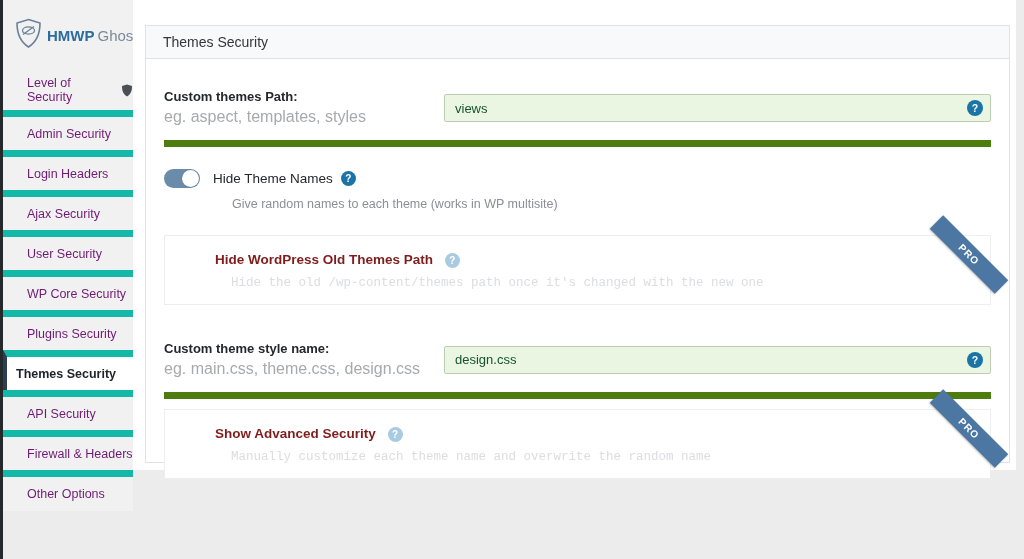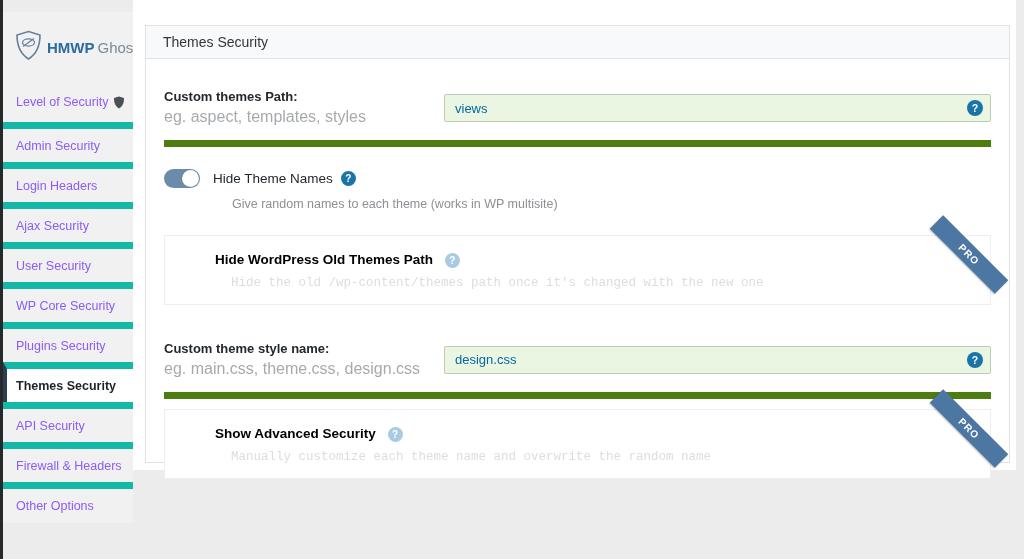--- a/index.html
+++ b/index.html
@@ -9,31 +9,31 @@
     background:#ececec;
     font-family:"Liberation Sans", sans-serif;
     -webkit-font-smoothing:antialiased;
   }
 
   
   .wp-edge { position:absolute; left:0; top:0; width:3px; height:559px; background:#26292c; }
 
   
   .sidebar {
-    position:absolute; left:3px; top:12px; width:130px; height:511px;
+    position:absolute; left:3px; top:0; width:130px; height:511px;
     background:#f1f1f1;
   }
   .logo-row { height:70px; display:flex; align-items:center; padding-left:12px; }
   .logo-shield { flex:0 0 auto; margin-right:5px; }
   .brand-bold { color:#2c6c9e; font-weight:bold; font-size:15px; }
   .brand-light { color:#7b8a97; font-size:15px; margin-left:3px; }
 
   .side-item {
     height:40px; display:flex; align-items:center;
-    padding-left:13px; font-size:12.5px; color:#8b5cf6; cursor:pointer;
+    padding-left:24px; font-size:12.5px; color:#701a75; cursor:pointer;
     background:transparent;
   }
   .side-item + .side-item { border-top:7px solid #14b8a6; }
   .side-item.active {
     background:#ffffff; color:#1d2327; font-weight:bold;
     border-left:4px solid #2c3e50; padding-left:9px;
   }
   .mini-shield { margin-left:5px; display:inline-flex; }
 
   
@@ -54,21 +54,21 @@
     padding:30px 0 14px; border-bottom:7px solid #4d7c0f;
   }
   .form-row.second { padding-top:24px; }
   .label-col { width:280px; flex:0 0 auto; }
   .label-title { font-size:13px; font-weight:bold; color:#23282d; margin-bottom:4px; }
   .label-hint { font-size:16px; color:#a6aaad; }
   .input-wrap { flex:1 1 auto; position:relative; margin-top:1px; }
   .green-input {
     width:100%; height:28px;
     background:#eaf6e2; border:1px solid #bccdb1; border-radius:2px;
-    padding:0 30px 0 10px; font-size:13px; color:#0369a1;
+    padding:0 30px 0 10px; font-size:13px; color:#14532d;
     font-family:"Liberation Sans", sans-serif; outline:none;
   }
   .help-badge {
     position:absolute; right:8px; top:6px;
     width:16px; height:16px; border-radius:50%;
     background:#1b74a8; color:#fff; font-size:10.5px; font-weight:bold;
     display:flex; align-items:center; justify-content:center; cursor:pointer;
   }
   .help-badge::after { content:"?"; }
   .help-inline {
@@ -92,21 +92,21 @@
     border-radius:50%; background:#fff; box-shadow:0 0 1px rgba(0,0,0,.35);
   }
   .toggle-label { font-size:13.5px; font-weight:normal; color:#23282d; }
   .toggle-desc { margin:9px 0 6px 68px; font-size:12.5px; color:#8c8f94; }
 
   
   .pro-box {
     position:relative; border:1px solid #eceef0; background:#fff;
     margin:10px 0 12px; padding:16px 0 14px 50px;
   }
-  .pro-title { font-size:13.5px; font-weight:bold; color:#000000; }
+  .pro-title { font-size:13.5px; font-weight:bold; color:#7f1d1d; }
   .pro-desc { margin:8px 0 0 16px; font-size:12.5px; color:#dcdde0;font-family:Liberation Mono, monospace; }
   .ribbon {
     position:absolute; top:9px; right:-25px; width:92px;
     transform:rotate(45deg);
     background:#4d77a3; color:#ffffff; text-align:center;
     font-size:10px; font-weight:bold; letter-spacing:1px;
     padding:4px 0; box-shadow:0 1px 2px rgba(0,0,0,.25);
   }
 </style>
 </head>

